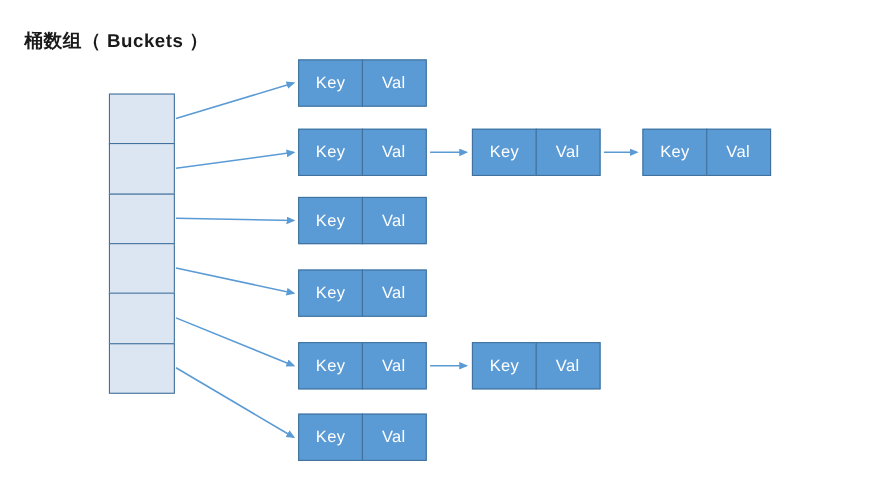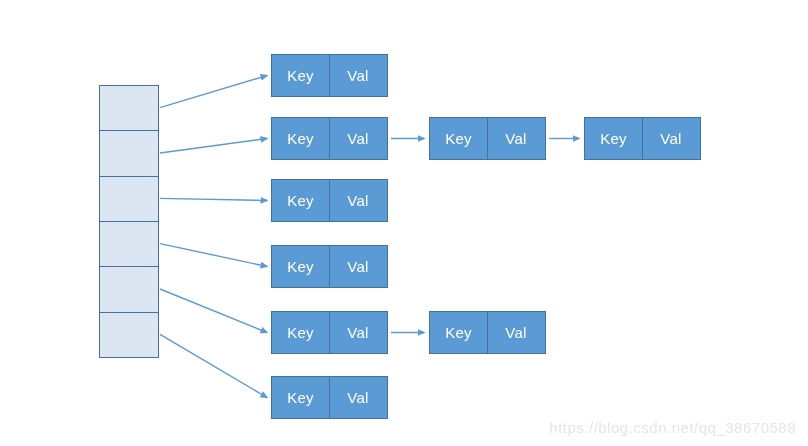--- a/index.html
+++ b/index.html
@@ -79,20 +79,21 @@
         <line x1="391" y1="138.5" x2="424" y2="138.5" stroke="#5B9BD5" stroke-width="1.4" marker-end="url(#ah)"></line>
         <line x1="549" y1="138.5" x2="579" y2="138.5" stroke="#5B9BD5" stroke-width="1.4" marker-end="url(#ah)"></line>
         <line x1="160" y1="198.33249999999998" x2="267" y2="200.5" stroke="#5B9BD5" stroke-width="1.4" marker-end="url(#ah)"></line>
         <line x1="160" y1="243.6655" x2="267" y2="266.5" stroke="#5B9BD5" stroke-width="1.4" marker-end="url(#ah)"></line>
         <line x1="160" y1="288.9985" x2="267" y2="332.5" stroke="#5B9BD5" stroke-width="1.4" marker-end="url(#ah)"></line>
         <line x1="391" y1="332.5" x2="424" y2="332.5" stroke="#5B9BD5" stroke-width="1.4" marker-end="url(#ah)"></line>
         <line x1="160" y1="334.3315" x2="267" y2="397.5" stroke="#5B9BD5" stroke-width="1.4" marker-end="url(#ah)"></line>
       </g>
   </svg>
 
+  <div class="title">桶数组（ Buckets ）</div>
 
   <div id="buckets">
       <div class="bucket-cell" style="left: 99px; top: 85px; height: 46.833px;"></div>
       <div class="bucket-cell" style="left: 99px; top: 130.333px; height: 46.833px;"></div>
       <div class="bucket-cell" style="left: 99px; top: 175.666px; height: 46.833px;"></div>
       <div class="bucket-cell" style="left: 99px; top: 220.999px; height: 46.833px;"></div>
       <div class="bucket-cell" style="left: 99px; top: 266.332px; height: 46.833px;"></div>
       <div class="bucket-cell" style="left: 99px; top: 311.665px; height: 46.833px;"></div>
     </div>
 
@@ -128,14 +129,13 @@
       <div class="node" style="left: 429px; top: 311px;">
         <div class="node-cell key">Key</div>
         <div class="node-cell val">Val</div>
       </div>
       <div class="node" style="left: 271px; top: 376px;">
         <div class="node-cell key">Key</div>
         <div class="node-cell val">Val</div>
       </div>
     </div>
 
-  <div class="watermark">https://blog.csdn.net/qq_38670588</div>
 </div>
 
 </body></html>

